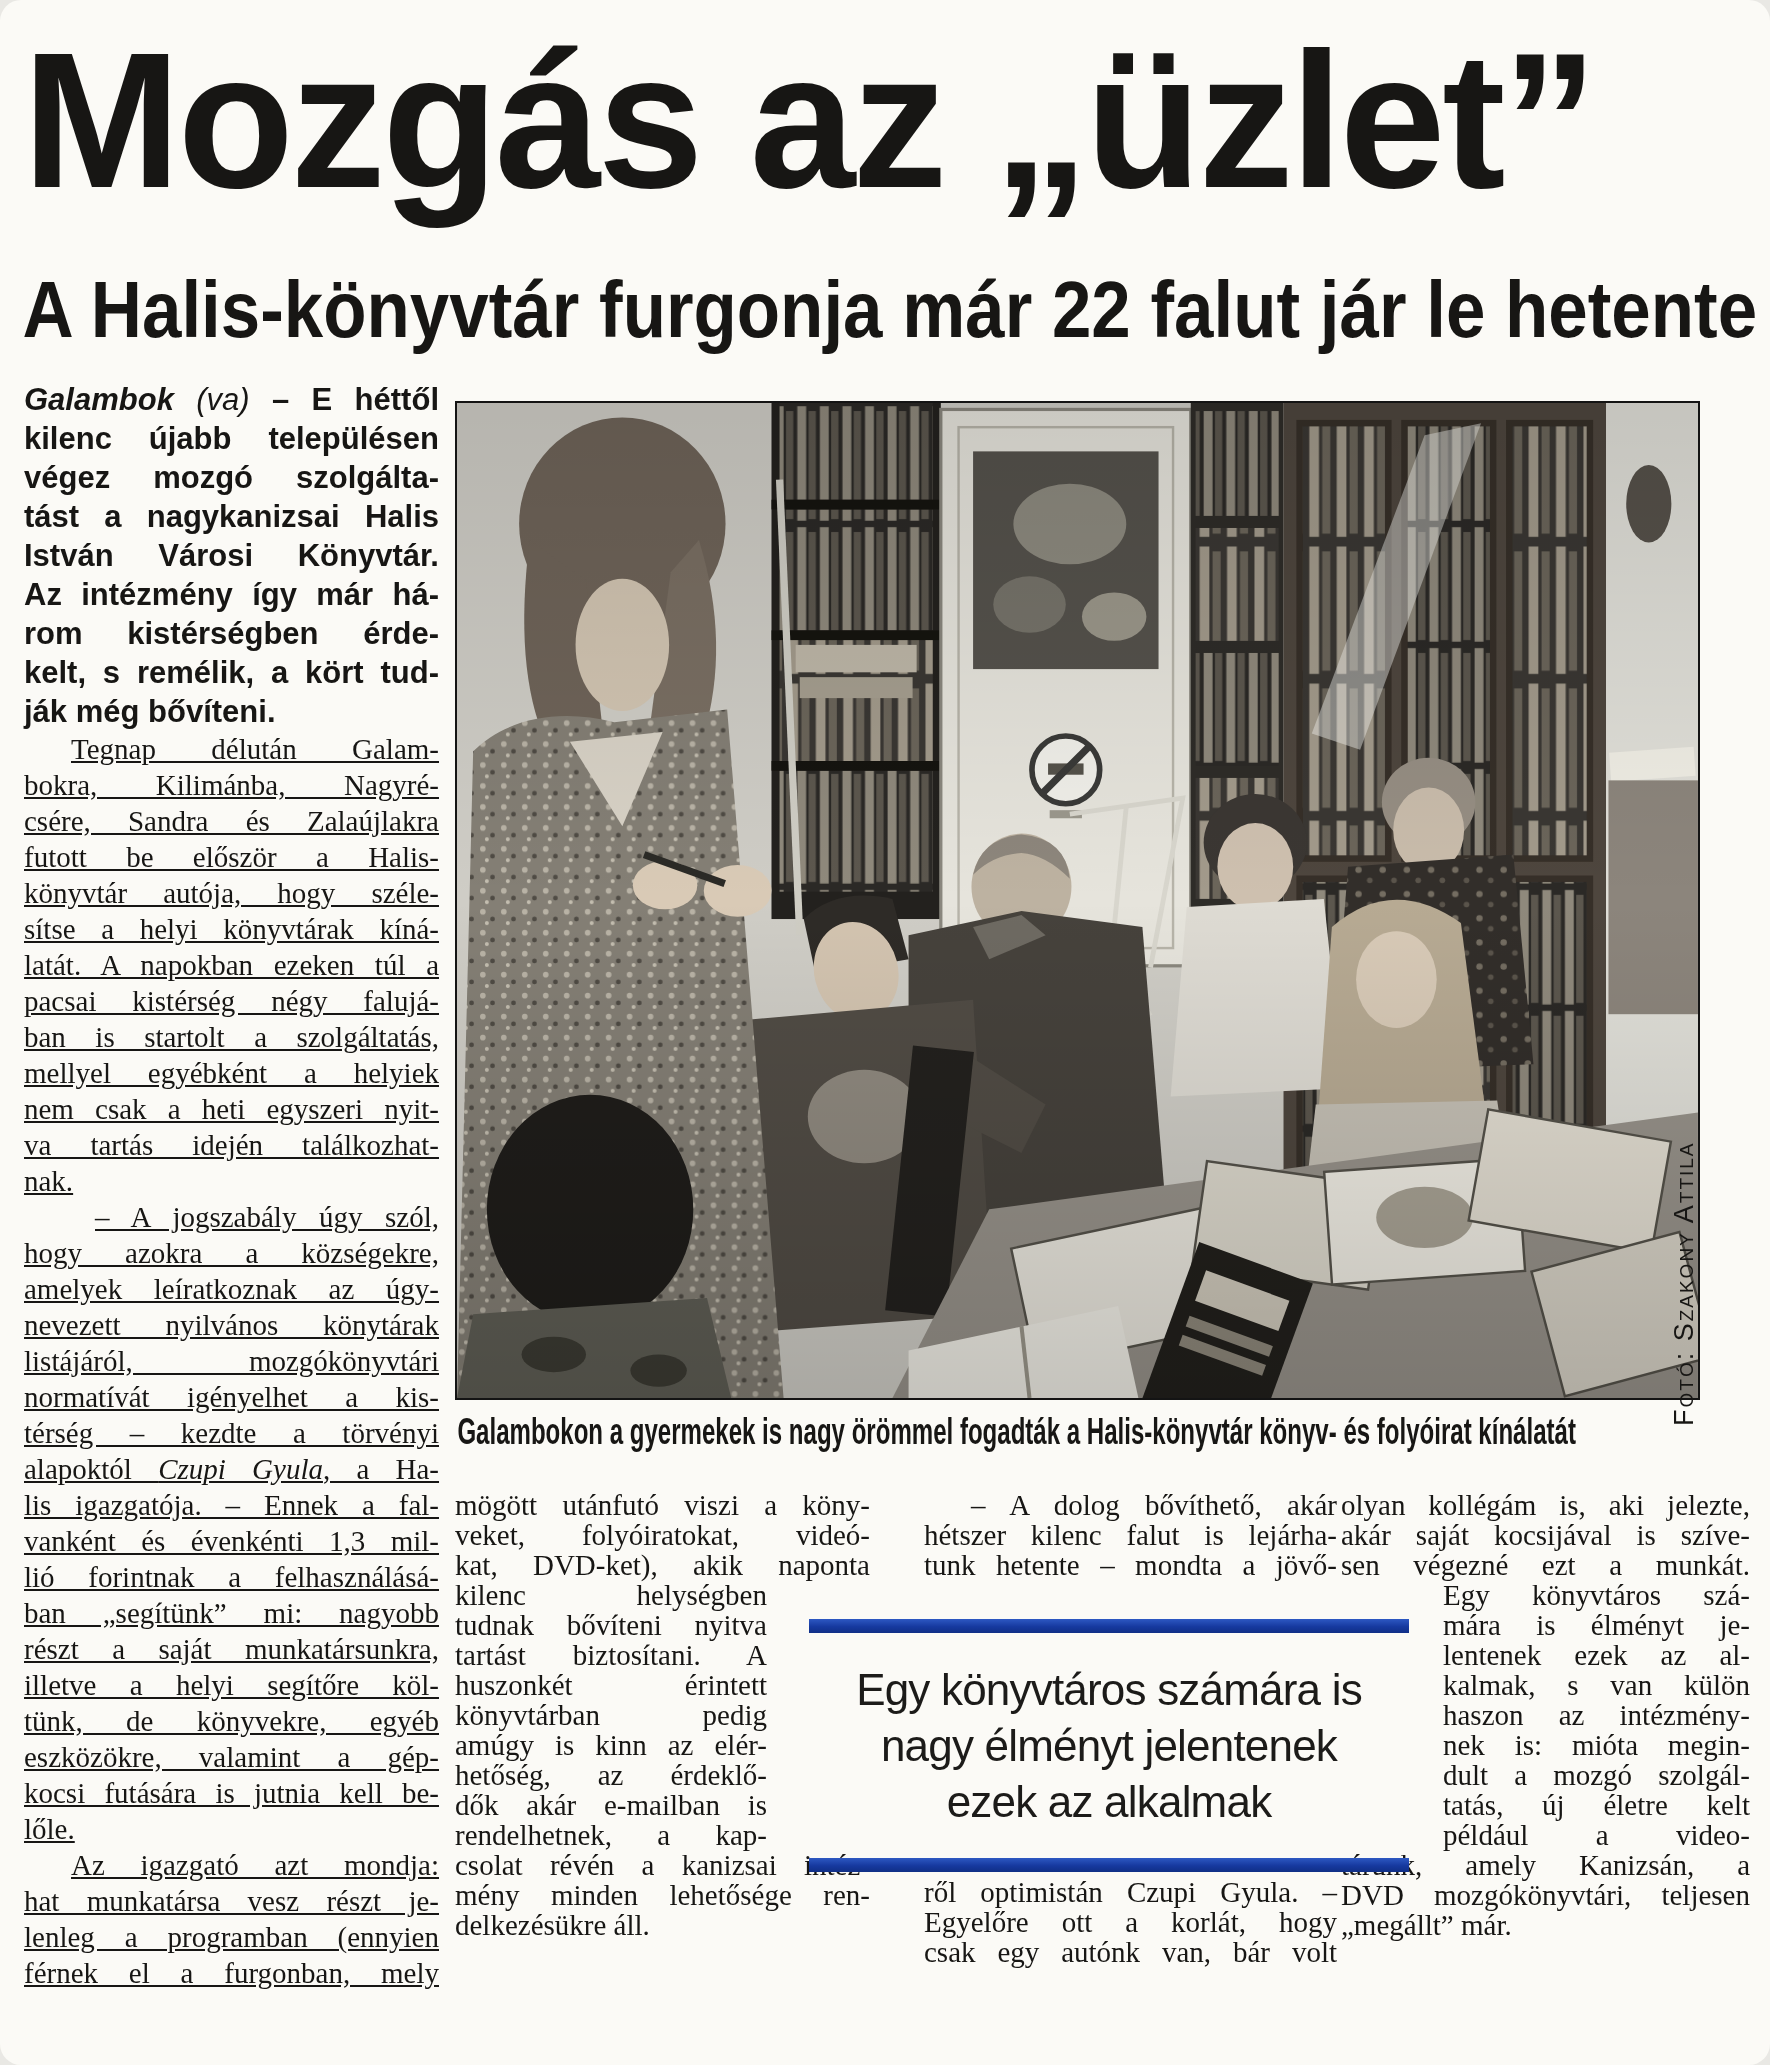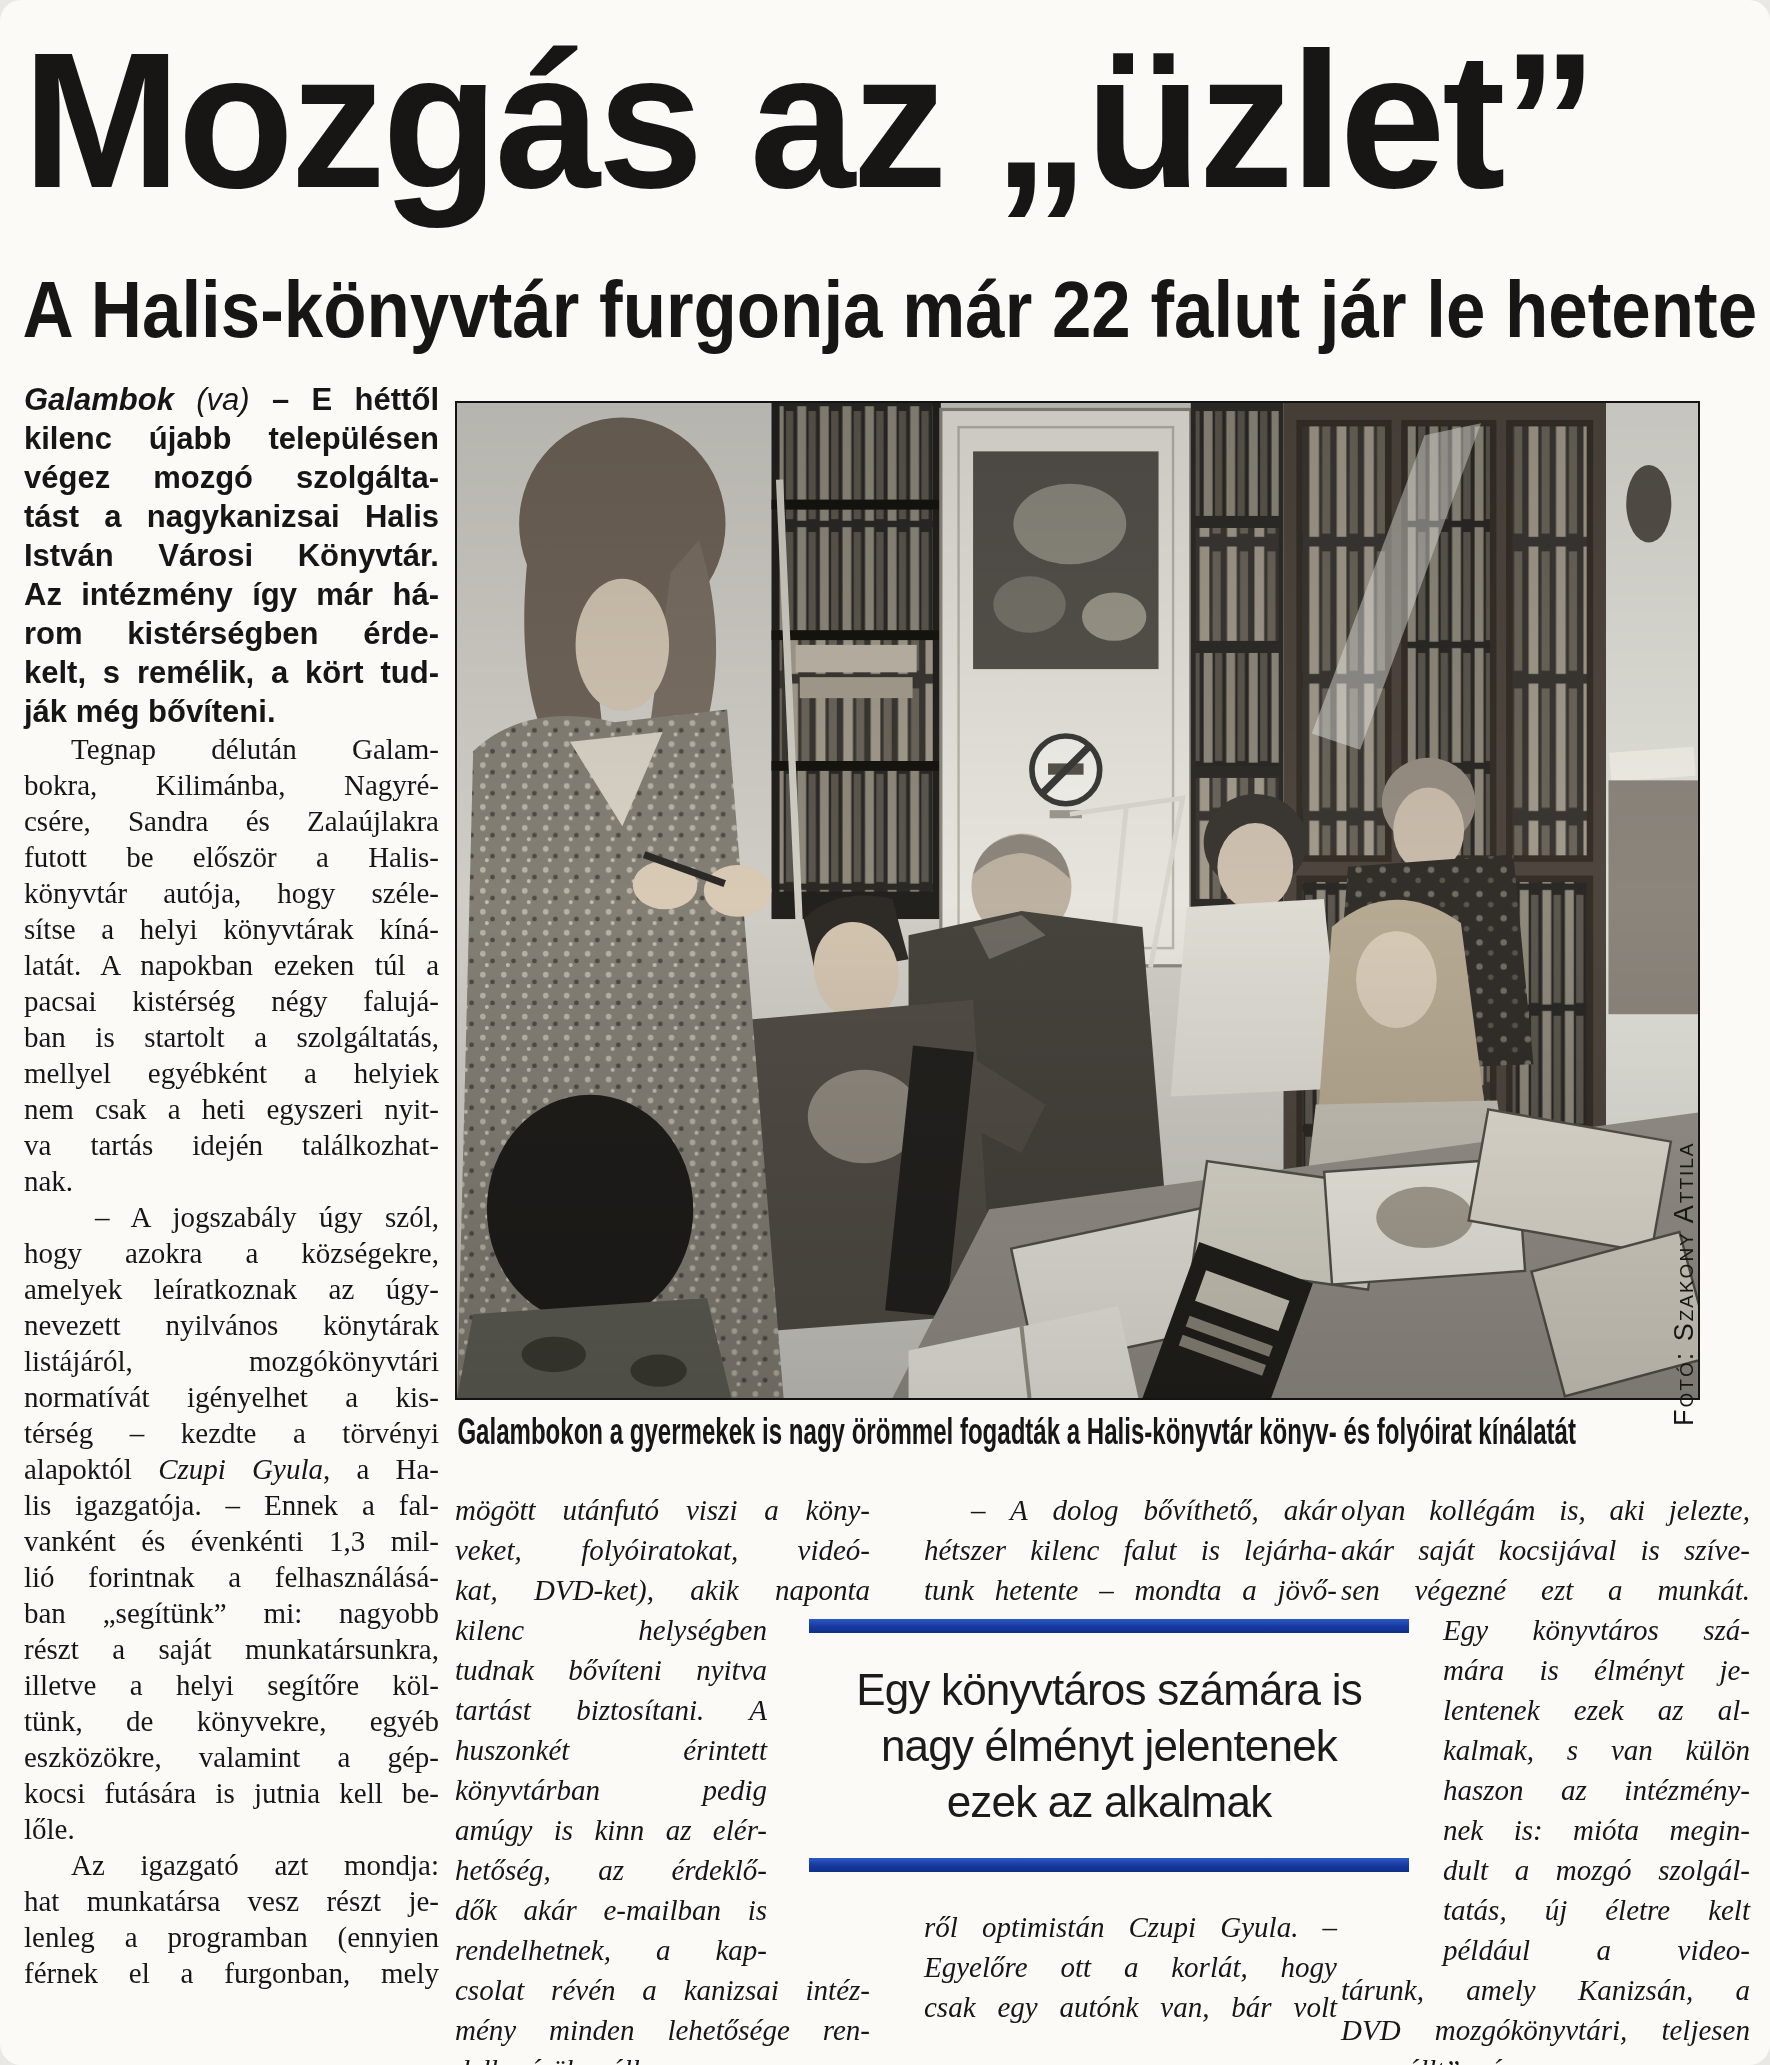--- a/index.html
+++ b/index.html
@@ -10,22 +10,22 @@
   .mast{position:absolute;left:0;top:0;}
   .hl{font-family:"Liberation Sans",sans-serif;font-weight:bold;font-size:240px;letter-spacing:-4px;}
   .sh{font-family:"Liberation Sans",sans-serif;font-weight:bold;font-size:98px;}
   .col{position:absolute;}
   .jtext{text-align:justify;text-align-last:justify;white-space:pre-line;}
   .lastline{text-align:left;text-align-last:left;white-space:normal;}
   .lead{font-family:"Liberation Sans",sans-serif;font-weight:bold;font-size:31px;line-height:39px;}
   .place{font-style:italic;}
   .byl{font-style:italic;font-weight:normal;}
   .body{font-family:"Liberation Serif",serif;font-size:29px;margin:0;}
-  .lh45{line-height:36px;}
-  .lh44{line-height:40px;font-style:italic;}
+  .lh45{line-height:36px;text-decoration:underline;}
+  .lh44{line-height:30px;}
   .it{font-style:italic;}
   .indent{text-indent:47px;}
   .indent2{text-indent:71px;}
   .narrow{margin-right:103px;}
   .shifted{margin-left:102px;}
   .pq-spacer{height:297px;}
   .photo{position:absolute;left:455px;top:401px;width:1241px;height:995px;margin:0;
          border:2.4px solid var(--photo_border,#141414);background:#c9c7c0;}
   .cap{position:absolute;left:455px;top:1406px;}
   .cap text{font-family:"Liberation Sans",sans-serif;font-weight:bold;font-size:46px;}

